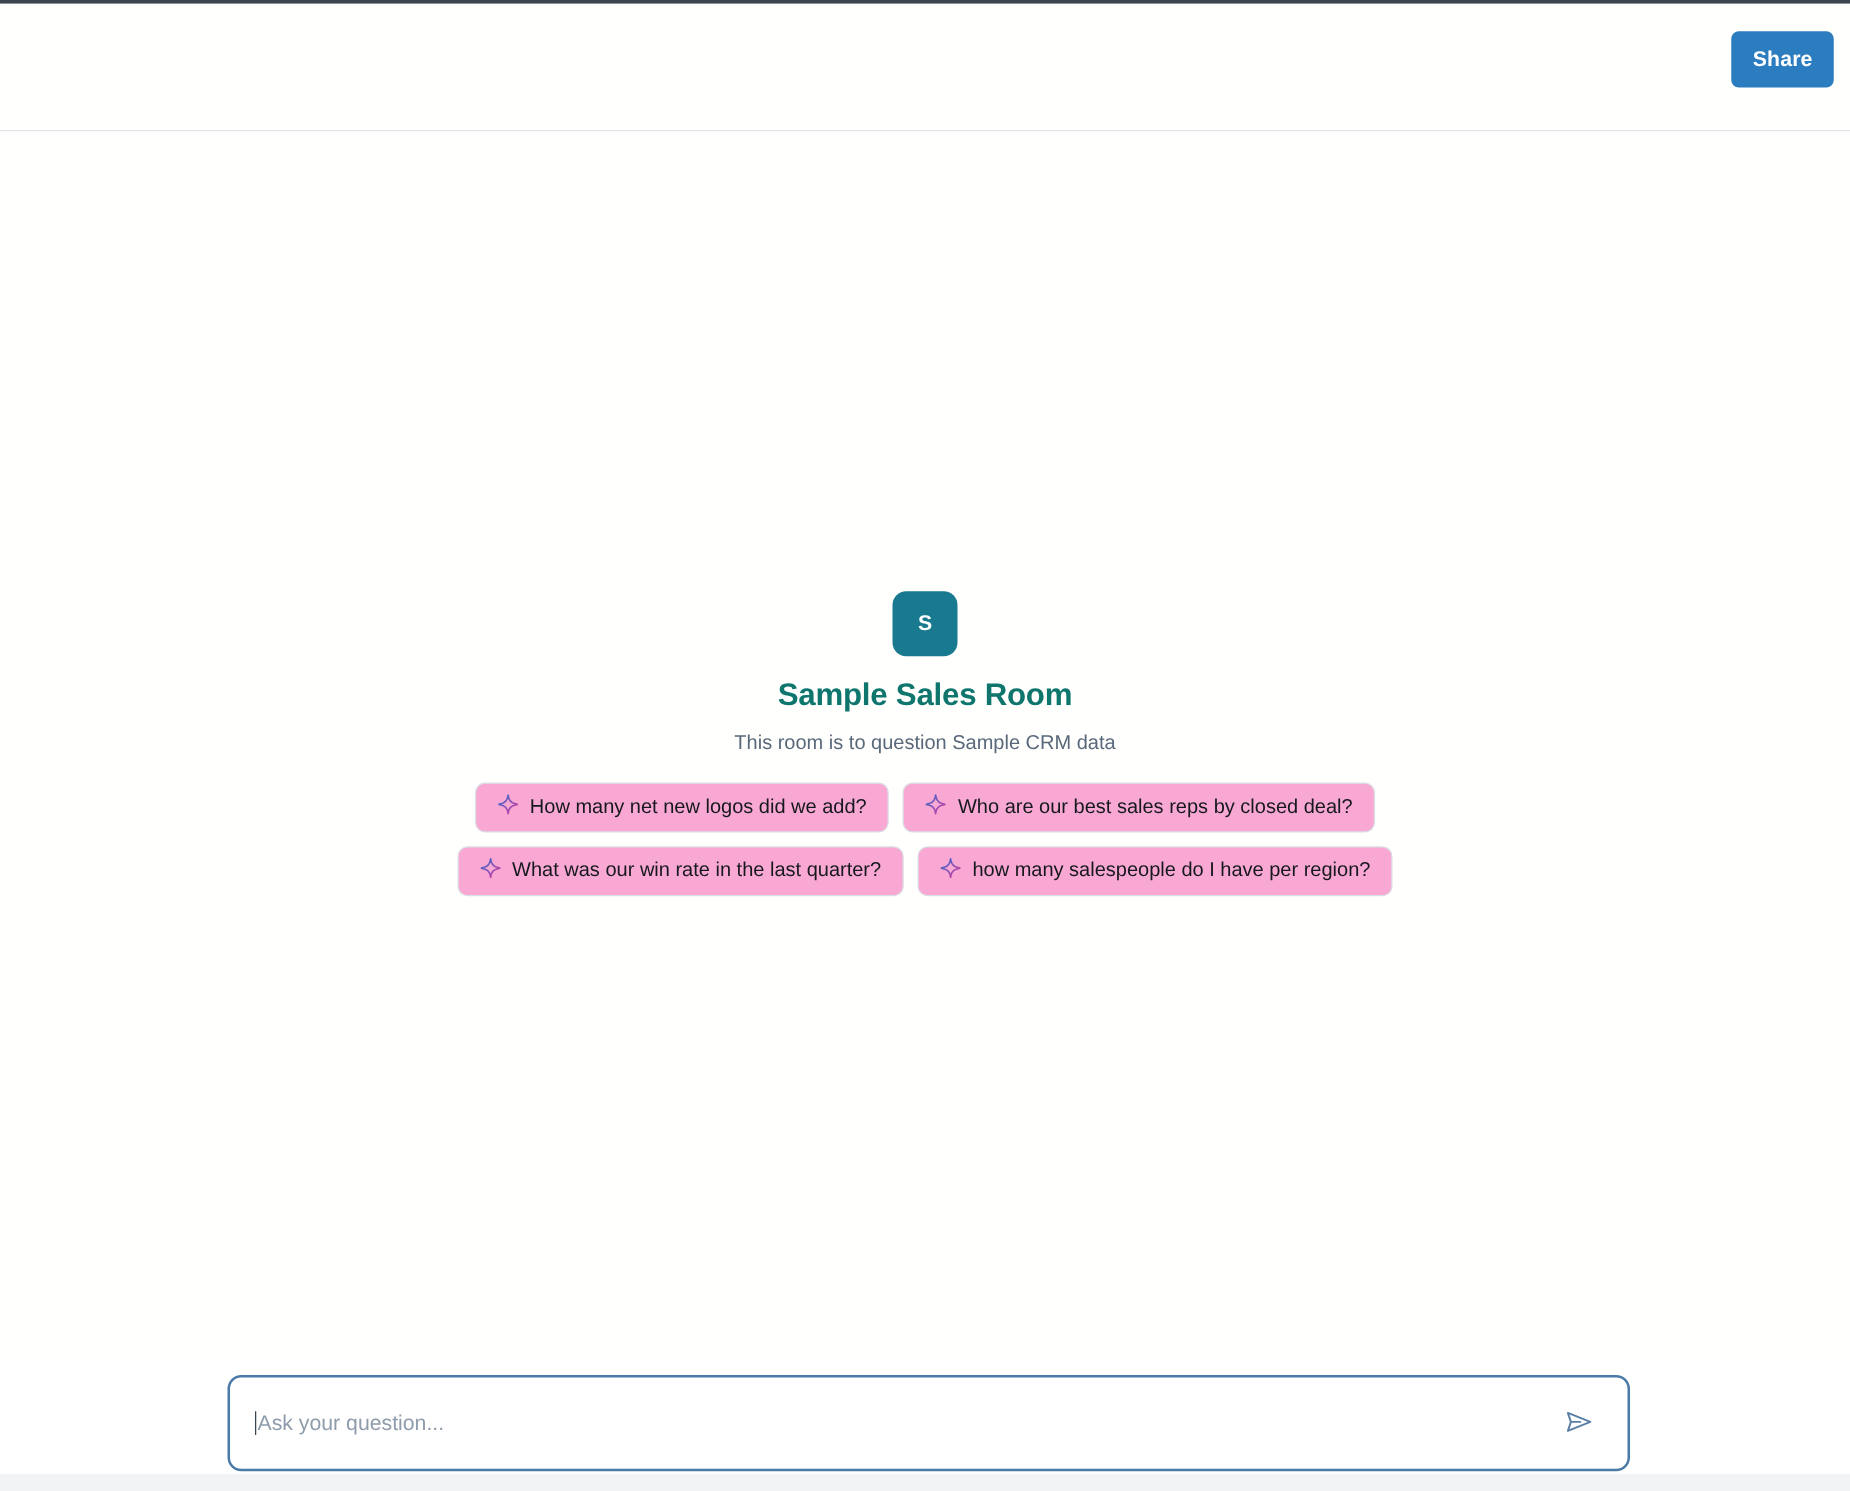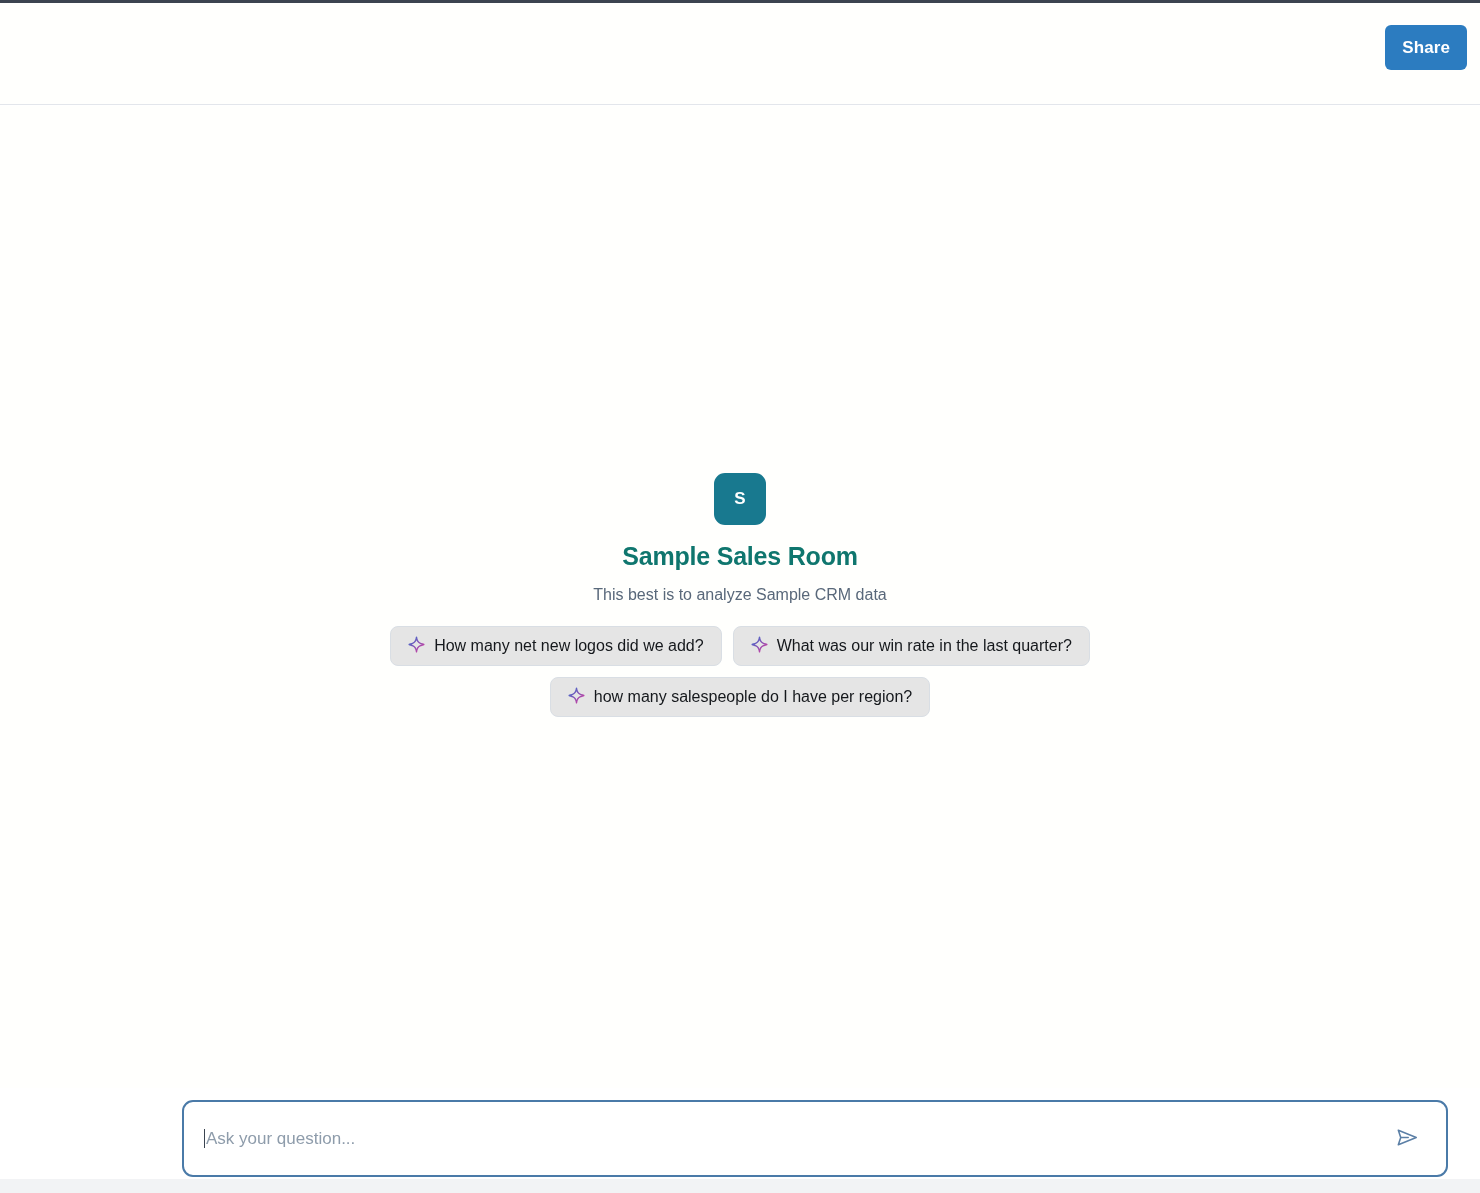--- a/index.html
+++ b/index.html
@@ -115,39 +115,39 @@
     align-content: flex-start;
     gap: 11px;
     width: 790px;
   }
   .chip {
     display: inline-flex;
     align-items: center;
     gap: 9px;
     height: 40px;
     padding: 0 17px;
-    background: #e5e5e5;
+    background: #f9a8d4;
     border: 1px solid #d9dee4;
     border-radius: 8px;
     font-size: 16px;
     color: #15181c;
     cursor: pointer;
     white-space: nowrap;
     box-sizing: border-box;
     font-family: "Liberation Sans", sans-serif;
     line-height: 1;
   }
   .sparkle { flex: 0 0 auto; display: block; }
 
   
   .composer-wrap {
     position: absolute;
     left: 182px;
     top: 1100px;
-    width: 1266px;
+    width: 1122px;
     height: 77px;
   }
   .composer {
     width: 100%;
     height: 100%;
     border: 2px solid #4a7aa8;
     border-radius: 11px;
     background: #ffffff;
     box-sizing: border-box;
     display: flex;
@@ -205,39 +205,53 @@
   <button class="share-button">Share</button>
 </div>
 
 <div class="main">
   <div class="welcome">
 
     <div class="avatar">S</div>
 
     <h1 class="room-title">Sample Sales Room</h1>
 
-    <div class="room-subtitle">This best is to analyze Sample CRM data</div>
+    <div class="room-subtitle">This room is to question Sample CRM data</div>
 
     <div class="chips">
 
       <button class="chip">
         <span class="sparkle">
           <svg width="17" height="17" viewBox="0 0 24 24" aria-hidden="true">
             <defs>
                 <linearGradient id="sg1" x1="0" y1="0" x2="1" y2="1">
               <stop offset="0%" stop-color="#2f6fd0"></stop>
                   <stop offset="100%" stop-color="#e0399b"></stop>
             </linearGradient>
               </defs>
             <path d="M12 1.6c.55 4.4 2.2 7.25 4.9 8.45 1.8.8 3.4 1.2 5.5 1.95-2.1.75-3.7 1.15-5.5 1.95-2.7 1.2-4.35 4.05-4.9 8.45-.55-4.4-2.2-7.25-4.9-8.45-1.8-.8-3.4-1.2-5.5-1.95 2.1-.75 3.7-1.15 5.5-1.95C9.8 8.85 11.45 6 12 1.6z" fill="none" stroke="url(#sg1)" stroke-width="1.9" stroke-linejoin="round"></path>
           </svg>
         </span>
         <span>How many net new logos did we add?</span>
       </button>
 
+      <button class="chip">
+        <span class="sparkle">
+          <svg width="17" height="17" viewBox="0 0 24 24" aria-hidden="true">
+            <defs>
+                <linearGradient id="sg2" x1="0" y1="0" x2="1" y2="1">
+              <stop offset="0%" stop-color="#2f6fd0"></stop>
+                  <stop offset="100%" stop-color="#e0399b"></stop>
+            </linearGradient>
+              </defs>
+            <path d="M12 1.6c.55 4.4 2.2 7.25 4.9 8.45 1.8.8 3.4 1.2 5.5 1.95-2.1.75-3.7 1.15-5.5 1.95-2.7 1.2-4.35 4.05-4.9 8.45-.55-4.4-2.2-7.25-4.9-8.45-1.8-.8-3.4-1.2-5.5-1.95 2.1-.75 3.7-1.15 5.5-1.95C9.8 8.85 11.45 6 12 1.6z" fill="none" stroke="url(#sg2)" stroke-width="1.9" stroke-linejoin="round"></path>
+          </svg>
+        </span>
+        <span>Who are our best sales reps by closed deal?</span>
+      </button>
 
 
       <button class="chip">
         <span class="sparkle">
           <svg width="17" height="17" viewBox="0 0 24 24" aria-hidden="true">
             <defs>
                 <linearGradient id="sg5" x1="0" y1="0" x2="1" y2="1">
               <stop offset="0%" stop-color="#2f6fd0"></stop>
                   <stop offset="100%" stop-color="#e0399b"></stop>
             </linearGradient>

